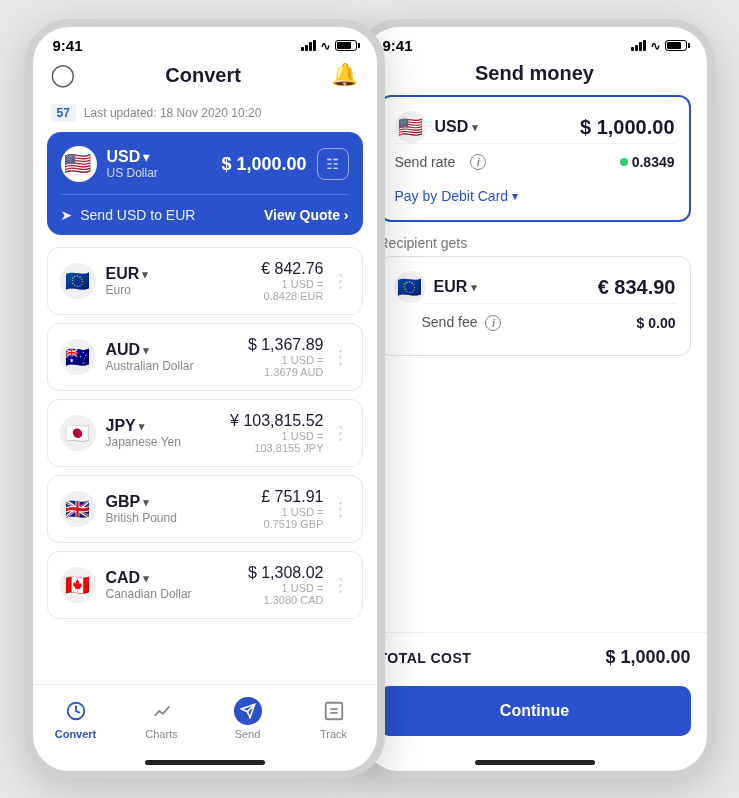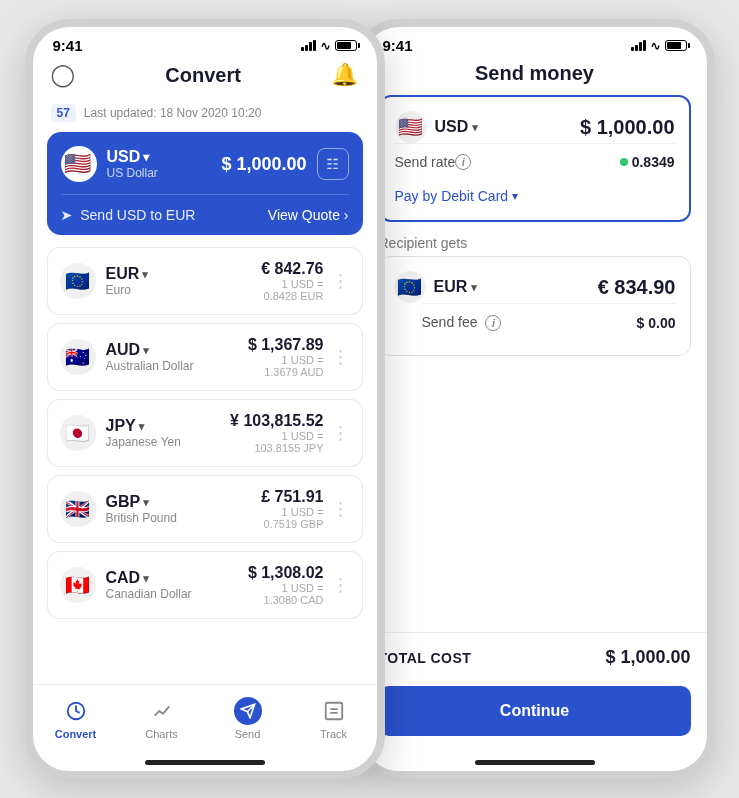--- a/index.html
+++ b/index.html
@@ -150,40 +150,40 @@
     .send-left {
       display: flex;
       align-items: center;
       gap: 8px;
       color: rgba(255,255,255,0.9);
       font-size: 14px;
     }
     .view-quote {
       color: #fff;
       font-size: 14px;
-      font-weight: 400;
+      font-weight: 700;
     }
 
     
     .sec-card {
       border: 1px solid #e8e8e8;
       border-radius: 12px;
       padding: 12px 12px;
       margin-bottom: 8px;
       display: flex;
       align-items: center;
       justify-content: space-between;
     }
     .sec-right {
       display: flex;
       align-items: center;
       gap: 8px;
     }
     .sec-amount-block { text-align: right; }
-    .sec-amount { font-size: 16px; font-weight: 700; color: #1a1a2e; }
+    .sec-amount { font-size: 16px; font-weight: 400; color: #1a1a2e; }
     .sec-rate { font-size: 11px; color: #aaa; text-align: right; }
     .more-dots { color: #ccc; font-size: 18px; cursor: pointer; }
 
     
     .bottom-nav {
       display: flex;
       border-top: 1px solid #eee;
       padding: 8px 0 16px;
     }
     .nav-item {
@@ -277,21 +277,21 @@
       align-items: center;
       margin-bottom: 10px;
     }
     .rate-row {
       display: flex;
       justify-content: space-between;
       align-items: center;
       padding: 10px 0;
       border-top: 1px solid #f0f0f0;
     }
-    .rate-label { font-size: 14px; color: #555; display: flex; align-items: center; gap: 0; }
+    .rate-label { font-size: 14px; color: #555; display: flex; align-items: center; gap: 15px; }
     .rate-value { font-size: 14px; color: #1a1a2e; font-weight: 600; display: flex; align-items: center; gap: 4px; }
     .green-dot { width: 8px; height: 8px; background: #2ecc71; border-radius: 50%; }
     .pay-row {
       display: flex;
       align-items: center;
       gap: 4px;
       padding: 8px 0 2px;
       font-size: 14px;
       color: #2952cc;
       font-weight: 500;

